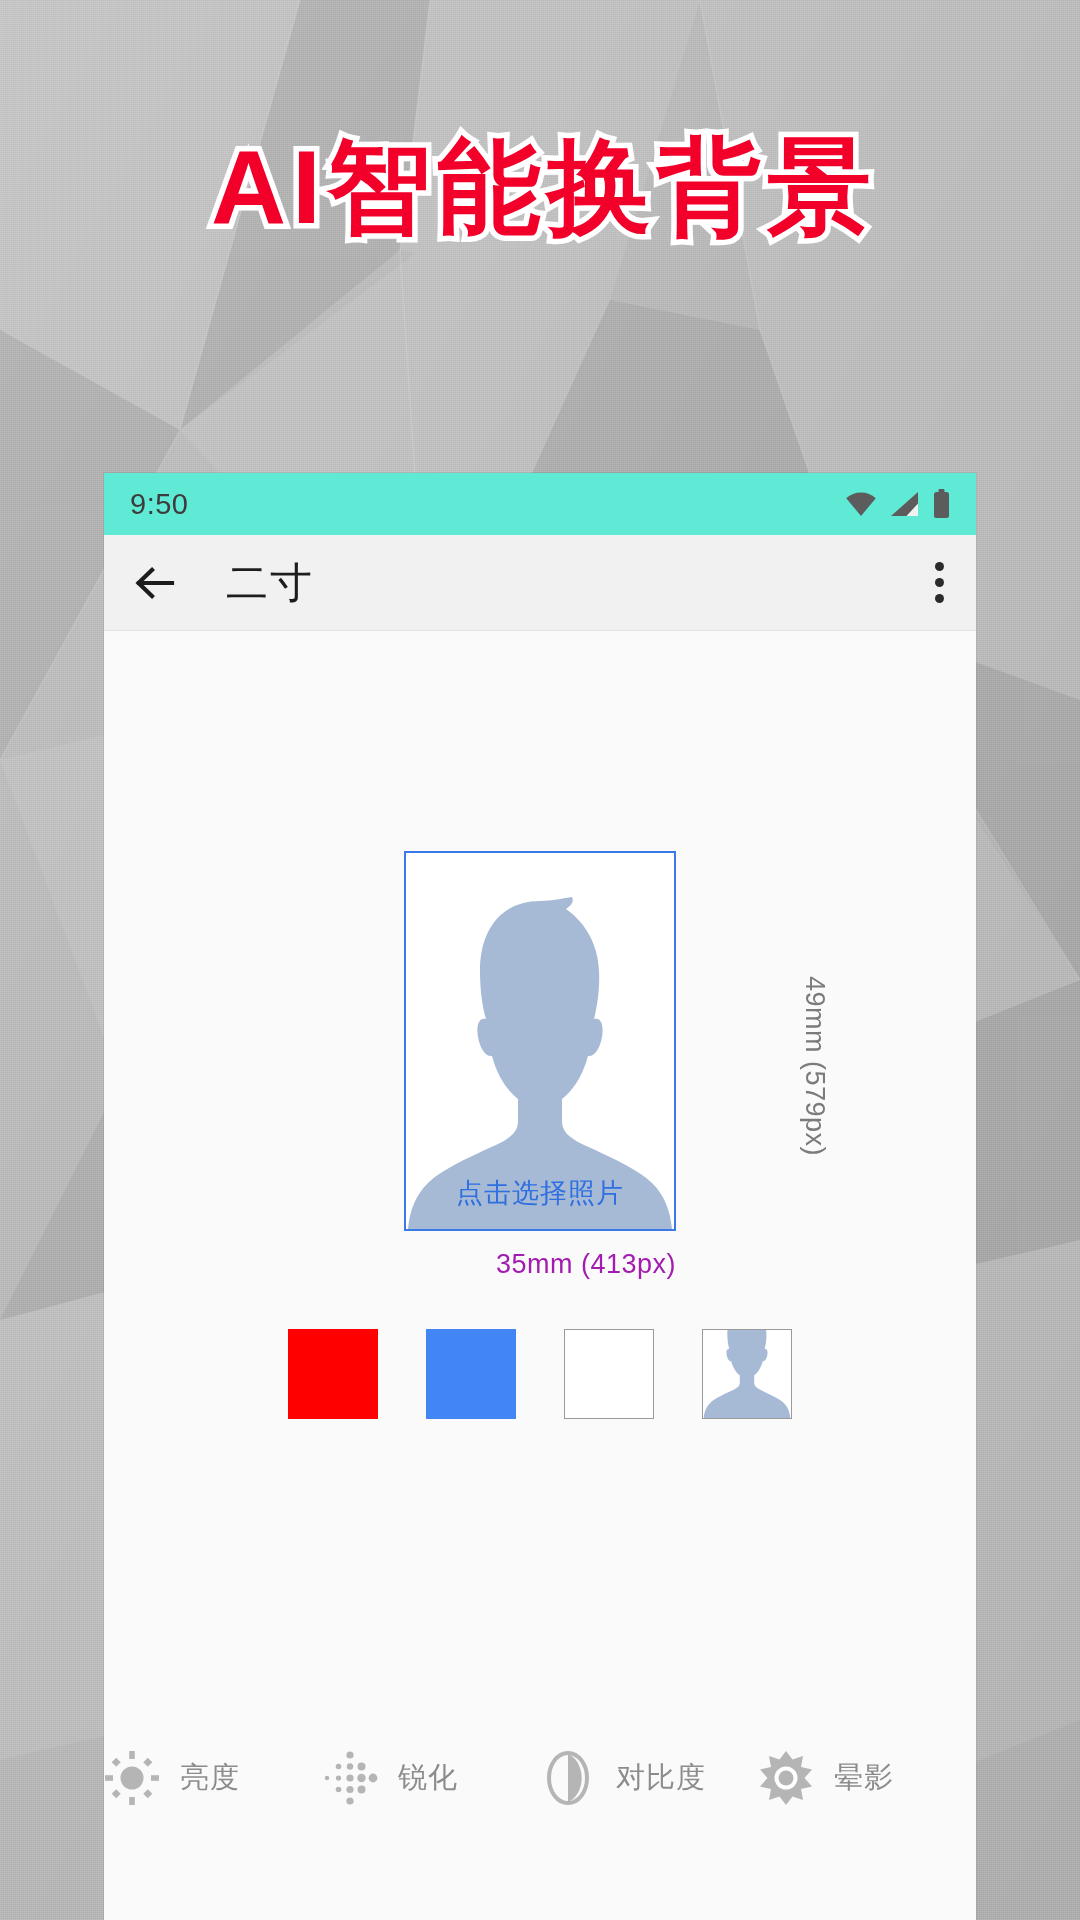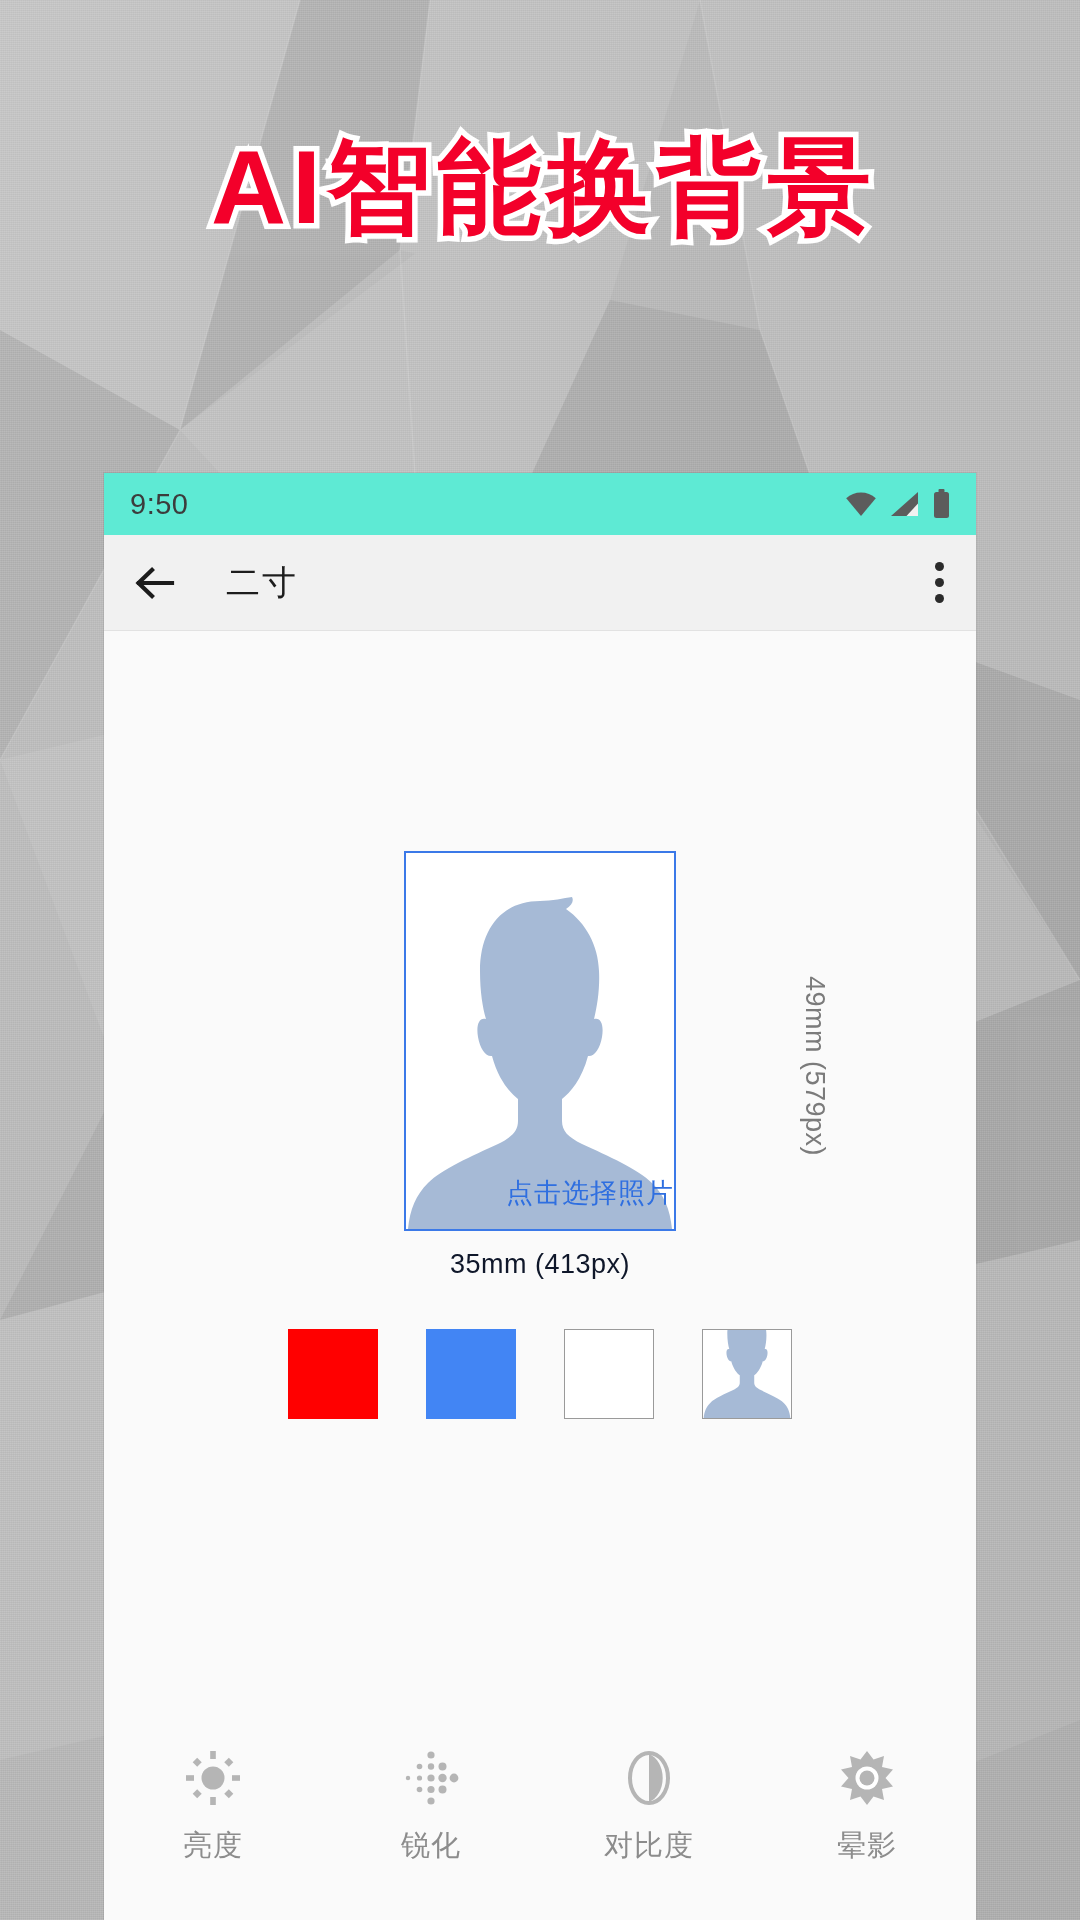--- a/index.html
+++ b/index.html
@@ -95,21 +95,21 @@
   .appbar {
     height: 96px;
     background: #f1f1f1;
     display: flex;
     align-items: center;
     padding: 0 30px 0 28px;
     border-bottom: 1px solid #e2e2e2;
   }
   .back-arrow { width: 46px; height: 46px; flex: 0 0 auto; cursor: pointer; }
   .appbar-title {
-    font-size: 34px;
+    font-size: 42px;
     color: #1d1d1d;
     margin-left: 48px;
     letter-spacing: 2px;
   }
   .overflow-dots {
     margin-left: auto;
     width: 14px;
     display: flex;
     flex-direction: column;
     align-items: center;
@@ -147,31 +147,31 @@
     border: 2px solid #3b79e8;
     position: relative;
     overflow: hidden;
     cursor: pointer;
   }
   .photo-frame svg { position: absolute; left: 0; top: 0; }
   .frame-hint {
     position: absolute;
     left: 0; right: 0;
     bottom: 18px;
-    text-align: right;
+    text-align: center;
     font-size: 27px;
     color: #2f6fe0;
     letter-spacing: 1px;
   }
 
   .dim-bottom {
     margin-top: 18px;
-    text-align: center;
+    text-align: right;
     font-size: 27px;
-    color: #0f172a;
+    color: #a21caf;
     letter-spacing: .5px;
   }
   .dim-right {
     position: absolute;
     top: 50%;
     left: 100%;
     margin-left: 48px;
     transform: translateY(-50%) rotate(90deg);
     transform-origin: center center;
     white-space: nowrap;
@@ -207,21 +207,20 @@
     bottom: 0;
     height: 180px;
     background: #fafafa;
     display: flex;
     align-items: flex-start;
     padding-top: 10px;
   }
   .tool {
     flex: 1 1 0;
     display: flex;
-    flex-direction: column;
     align-items: center;
     gap: 20px;
     cursor: pointer;
   }
   .tool-icon { width: 56px; height: 56px; display: block; }
   .tool-label {
     font-size: 29px;
     color: #8c8c8c;
     letter-spacing: 1px;
   }

